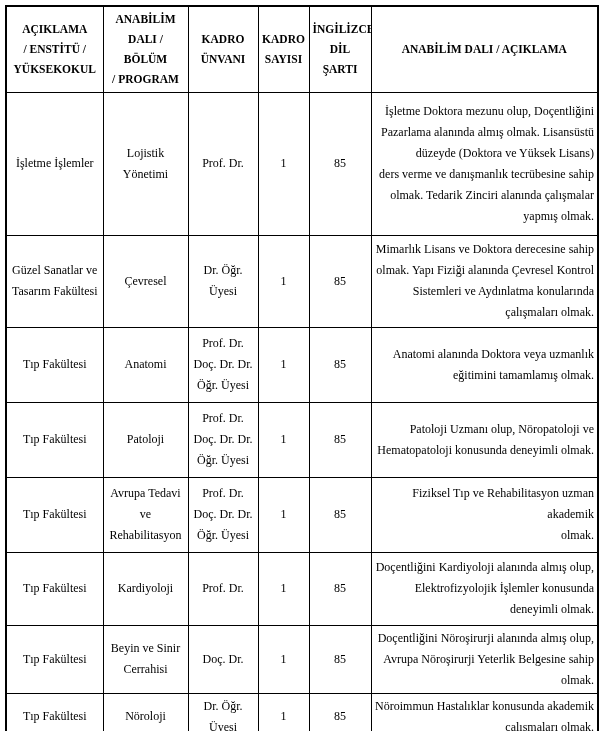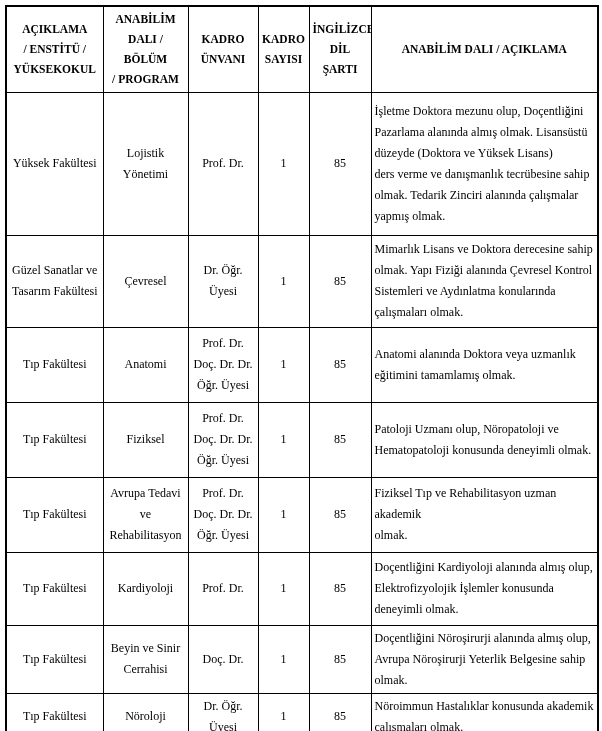--- a/index.html
+++ b/index.html
@@ -38,21 +38,21 @@
   }
   table.positions th {
     font-weight: bold;
     text-align: center;
     font-size: 11.5px;
   }
   td.c {
     text-align: center;
   }
   td.d {
-    text-align: left;
+    text-align: right;
     padding-left: 5px;
     padding-right: 3px;
     margin-left: 35px;
   }
   thead tr          { height: 80px; }
   tbody tr:nth-child(1) { height: 143px; }
   tbody tr:nth-child(2) { height: 92px; }
   tbody tr:nth-child(3) { height: 75px; }
   tbody tr:nth-child(4) { height: 75px; }
   tbody tr:nth-child(5) { height: 75px; }
@@ -85,21 +85,21 @@
 ÜNVANI</th>
         <th>KADRO
 SAYISI</th>
         <th>İNGİLİZCE
 DİL ŞARTI</th>
         <th>ANABİLİM DALI / AÇIKLAMA</th>
       </tr>
     </thead>
     <tbody>
       <tr>
-        <td class="c">Yüksek Fakültesi</td>
+        <td class="c">İşletme İşlemler</td>
         <td class="c">Lojistik Yönetimi</td>
         <td class="c">Prof. Dr.</td>
         <td class="c">1</td>
         <td class="c">85</td>
         <td class="d">İşletme Doktora mezunu olup, Doçentliğini
 Pazarlama alanında almış olmak. Lisansüstü
 düzeyde (Doktora ve Yüksek Lisans)
 ders verme ve danışmanlık tecrübesine sahip
 olmak. Tedarik Zinciri alanında çalışmalar
 yapmış olmak.</td>
@@ -123,21 +123,21 @@
         <td class="c">Prof. Dr.
 Doç. Dr. Dr.
 Öğr. Üyesi</td>
         <td class="c">1</td>
         <td class="c">85</td>
         <td class="d">Anatomi alanında Doktora veya uzmanlık
 eğitimini tamamlamış olmak.</td>
       </tr>
       <tr>
         <td class="c">Tıp Fakültesi</td>
-        <td class="c">Fiziksel</td>
+        <td class="c">Patoloji</td>
         <td class="c">Prof. Dr.
 Doç. Dr. Dr.
 Öğr. Üyesi</td>
         <td class="c">1</td>
         <td class="c">85</td>
         <td class="d">Patoloji Uzmanı olup, Nöropatoloji ve
 Hematopatoloji konusunda deneyimli olmak.</td>
       </tr>
       <tr>
         <td class="c">Tıp Fakültesi</td>

